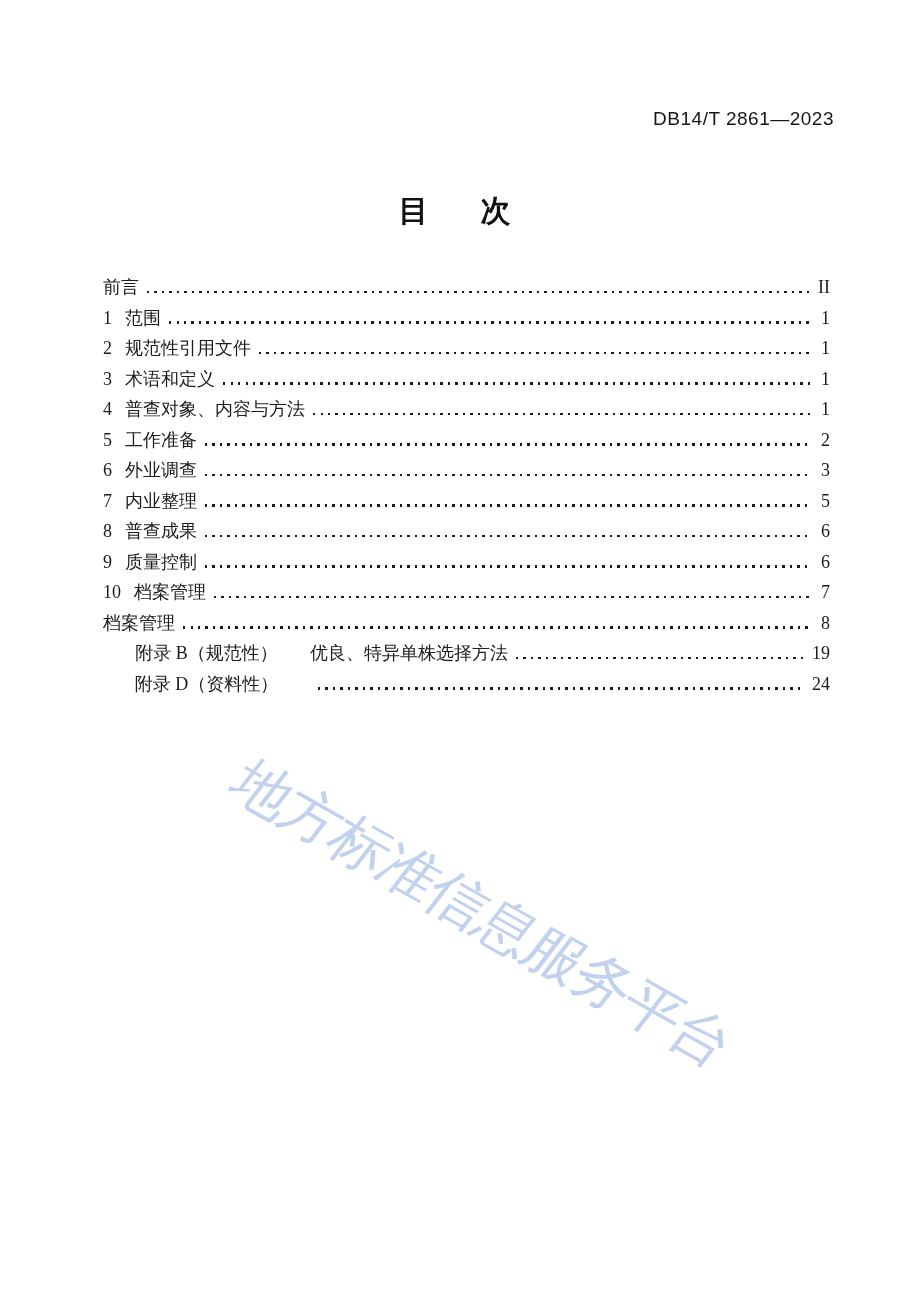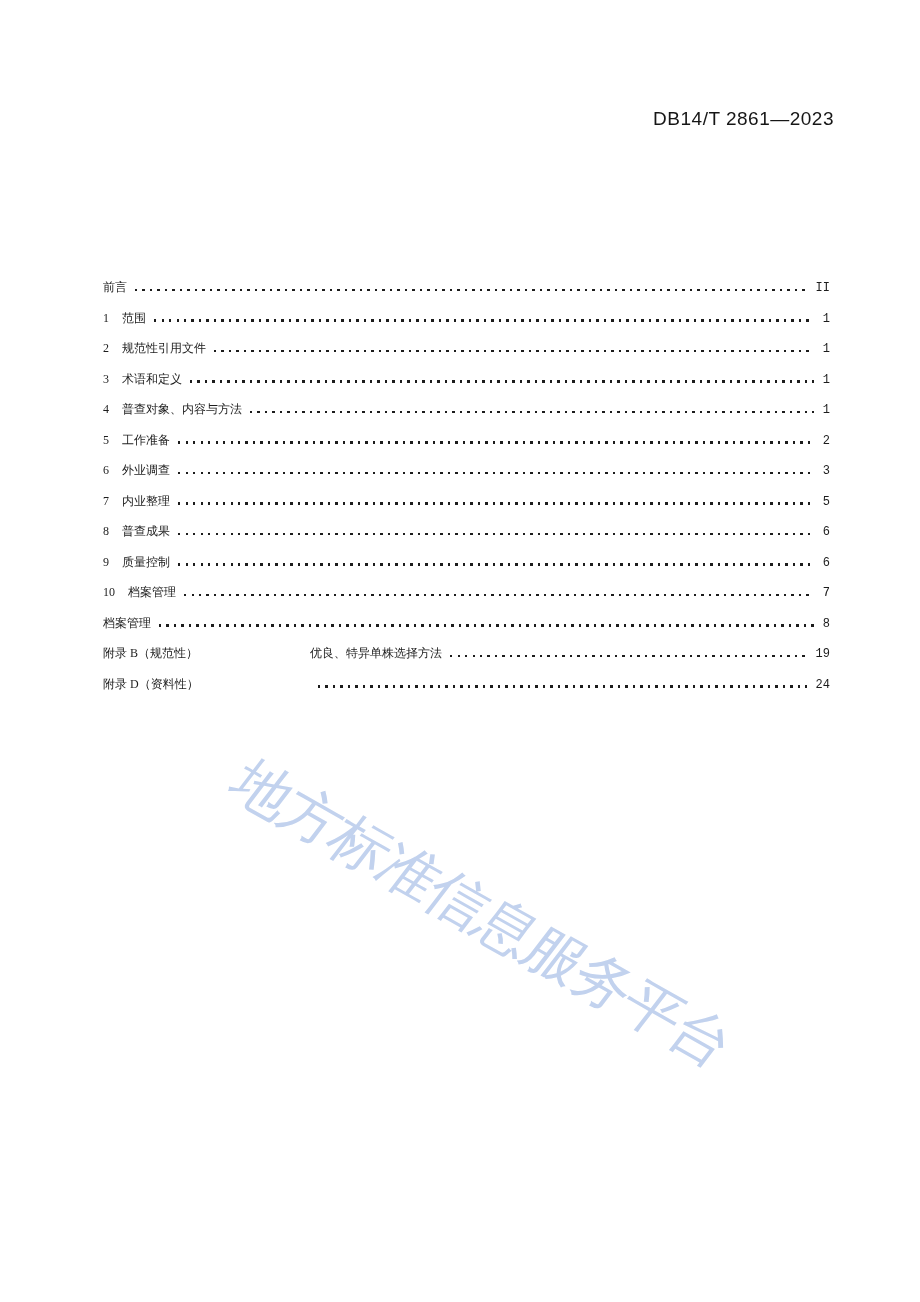--- a/index.html
+++ b/index.html
@@ -44,43 +44,44 @@
     position: absolute;
     top: 272px;
     left: 103px;
     width: 727px;
   }
   .toc-row {
     display: flex;
     align-items: baseline;
     height: 30.5px;
     line-height: 30.5px;
-    font-size: 12px;
+    font-size: 18px;
     white-space: nowrap;
+    text-align: center;
   }
   .toc-row .num {
     font-family: "Liberation Serif", serif;
     margin-right: 13px;
     flex: 0 0 auto;
   }
   .toc-row.appendix .num {
     width: 207px;
     margin-right: 0;
   }
   .toc-row .label {
     flex: 0 0 auto;
   }
   .toc-row .dots {
     flex: 1 1 auto;
     height: 2.2px;
     margin: 0 9px 0 8px;
     background: repeating-linear-gradient(90deg, #1c1c1c 0 2.2px, transparent 2.2px 7.5px);
   }
   .toc-row .page-num {
-    font-family: Liberation Mono, monospace;
+    font-family: Liberation Serif, serif;
     flex: 0 0 auto;
   }
   .watermark {
     position: absolute;
     left: 259px;
     top: 748px;
     font-family: "Liberation Serif", serif;
     font-size: 58px;
     line-height: 70px;
     letter-spacing: -2px;
@@ -99,20 +100,21 @@
     color: #2a2a2a;
   }
 </style>
 </head>
 <body>
 
 <div class="page">
 
   <div class="doc-code">DB14/T 2861—2023</div>
 
+  <h1 class="toc-title">目　次</h1>
 
   <div class="toc-list">
       <div class="toc-row">
 
       <span class="label">前言</span>
       <span class="dots"></span>
       <span class="page-num">II</span>
     </div>
       <div class="toc-row">
       <span class="num">1</span>

